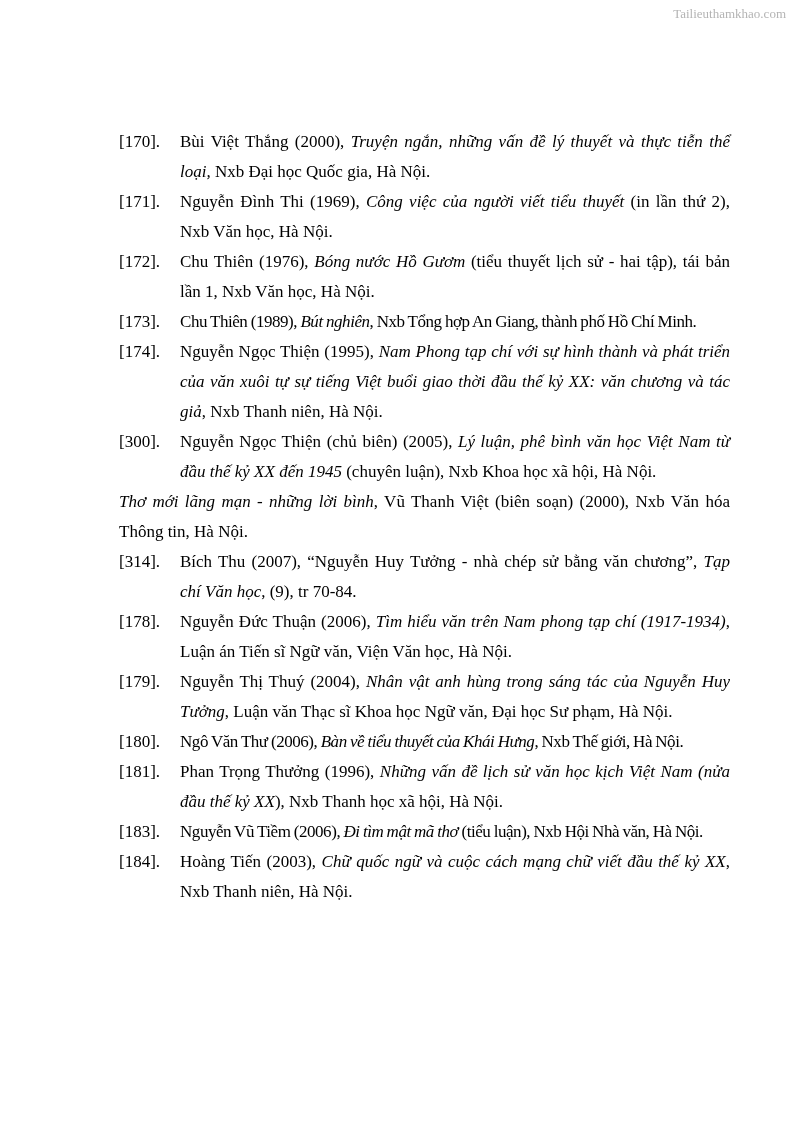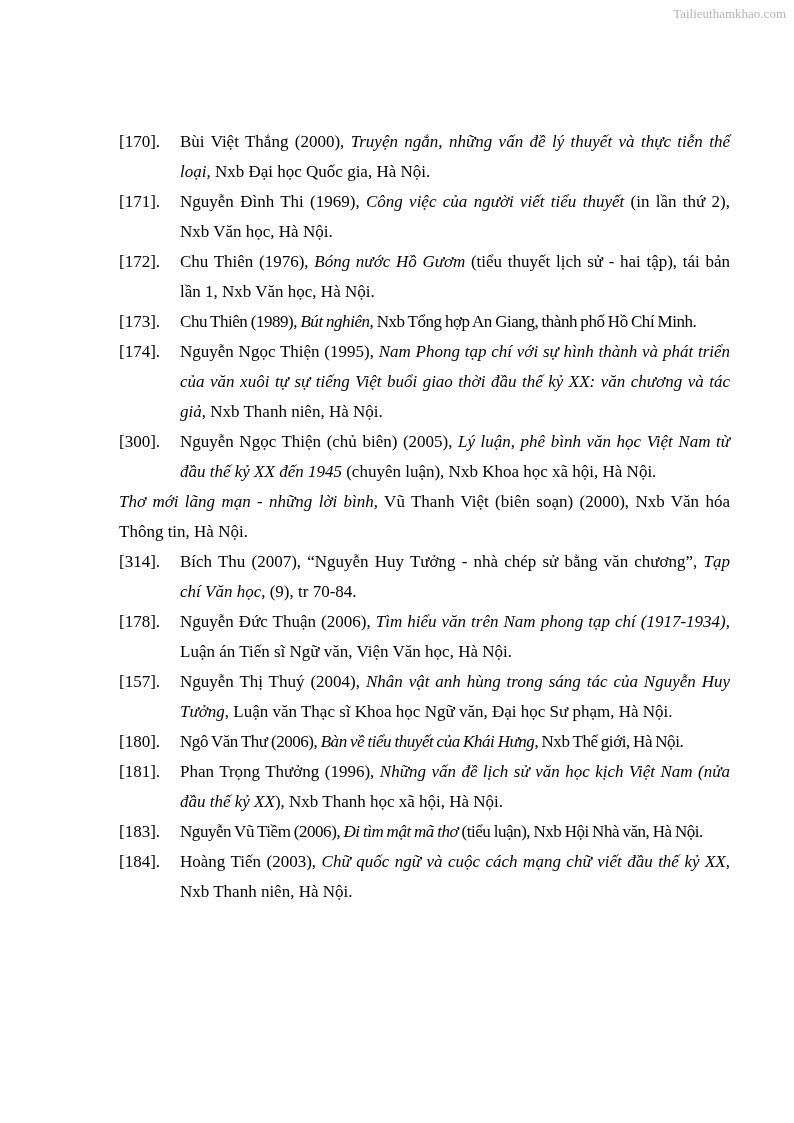--- a/index.html
+++ b/index.html
@@ -91,21 +91,21 @@
   </li>
     <li class="ref-item">
     <span class="ref-num">[314].</span>
     <span class="ref-text"><span>Bích Thu (2007), “Nguyễn Huy Tưởng - nhà chép sử bằng văn chương”, </span><i>Tạp chí Văn học</i><span>, (9), tr 70-84.</span></span>
   </li>
     <li class="ref-item">
     <span class="ref-num">[178].</span>
     <span class="ref-text"><span>Nguyễn Đức Thuận (2006), </span><i>Tìm hiểu văn trên Nam phong tạp chí (1917-1934)</i><span>, Luận án Tiến sĩ Ngữ văn, Viện Văn học, Hà Nội.</span></span>
   </li>
     <li class="ref-item">
-    <span class="ref-num">[157].</span>
+    <span class="ref-num">[179].</span>
     <span class="ref-text"><span>Nguyễn Thị Thuý (2004), </span><i>Nhân vật anh hùng trong sáng tác của Nguyễn Huy Tưởng</i><span>, Luận văn Thạc sĩ Khoa học Ngữ văn, Đại học Sư phạm, Hà Nội.</span></span>
   </li>
     <li class="ref-item">
     <span class="ref-num">[180].</span>
     <span class="ref-text condensed"><span>Ngô Văn Thư (2006), </span><i>Bàn về tiểu thuyết của Khái Hưng</i><span>, Nxb Thế giới, Hà Nội.</span></span>
   </li>
     <li class="ref-item">
     <span class="ref-num">[181].</span>
     <span class="ref-text"><span>Phan Trọng Thưởng (1996), </span><i>Những vấn đề lịch sử văn học kịch Việt Nam (nửa đầu thế kỷ XX</i><span>), Nxb Thanh học xã hội, Hà Nội.</span></span>
   </li>

